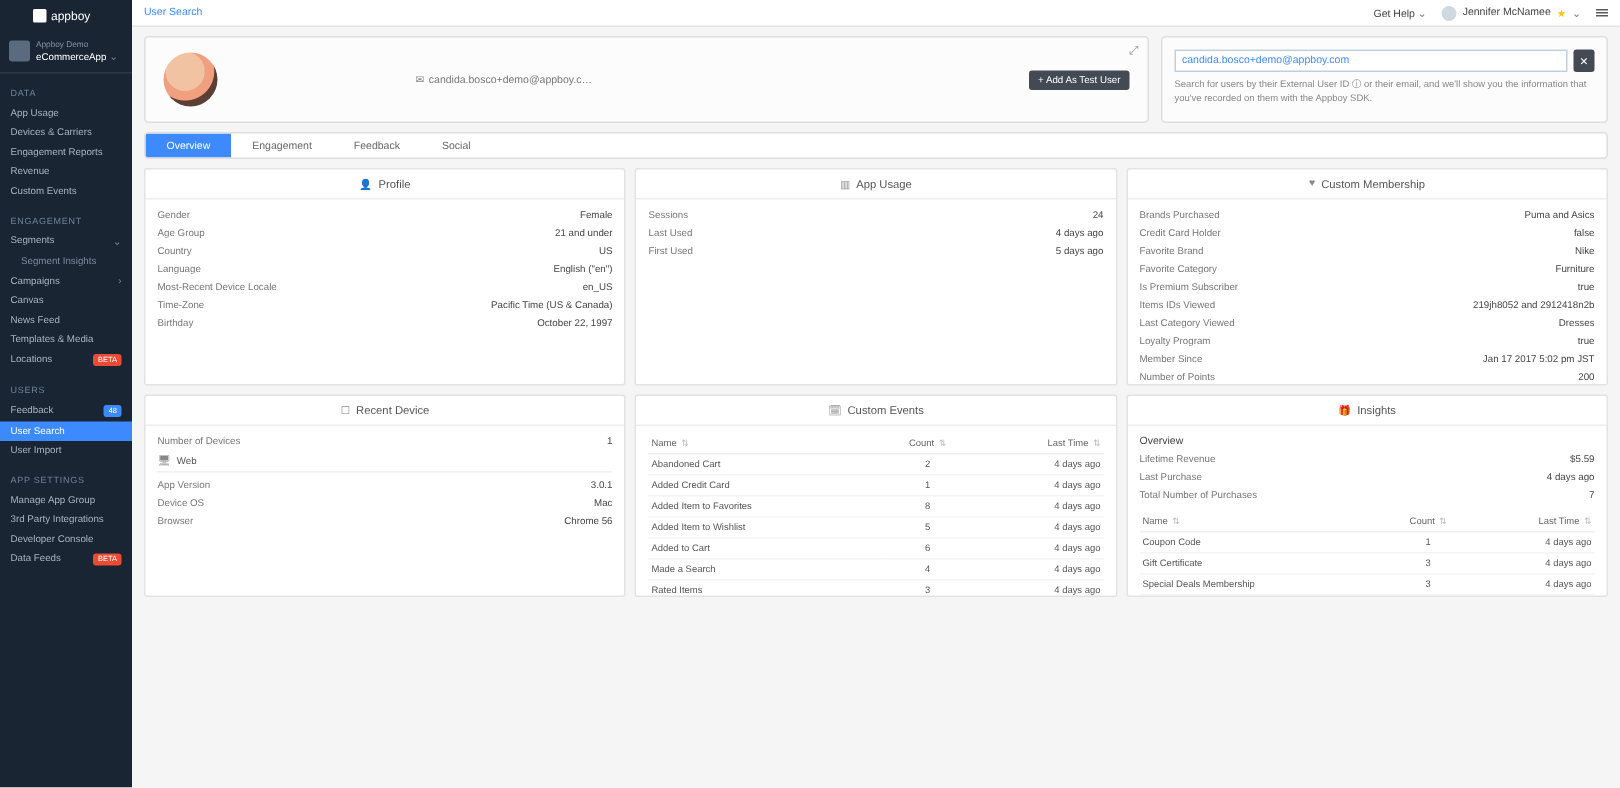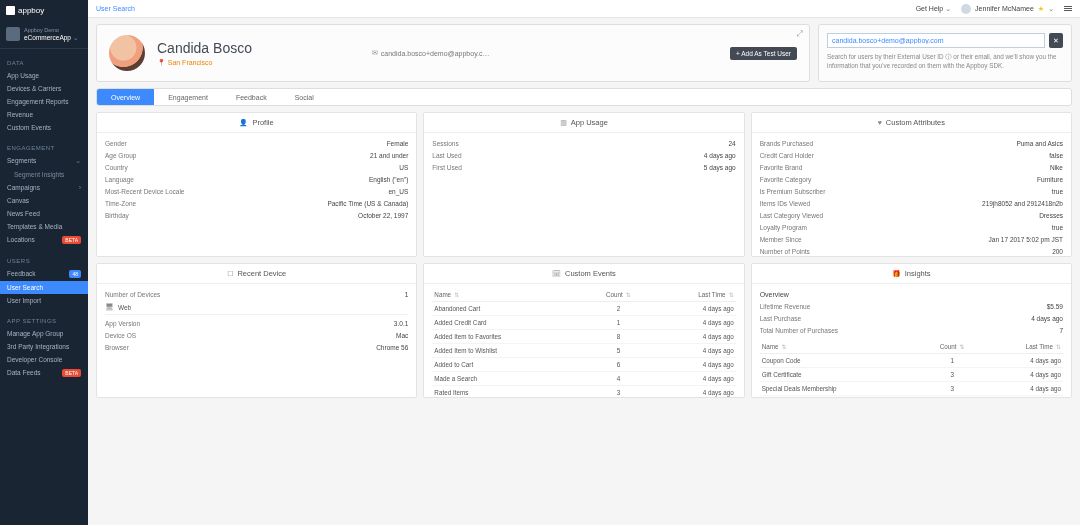--- a/index.html
+++ b/index.html
@@ -16,21 +16,21 @@
     .sidebar {
       width: 88px;
       background: #1a2533;
       color: #a5b3c2;
       font-size: 6.5px;
       display: flex;
       flex-direction: column;
       flex-shrink: 0;
       overflow-y: auto;
     }
-    .sidebar-header { display: flex; align-items: center; padding: 6px 6px; color: #fff; font-size: 8px; }
+    .sidebar-header { display: flex; align-items: center; padding: 6px 22px; color: #fff; font-size: 8px; }
     .sidebar-header .logo { display: inline-flex; align-items: center; gap: 3px; }
     .logo-mark { width: 9px; height: 9px; background: #fff; border-radius: 1px; display: inline-block; }
     .app-group { padding: 6px 6px; display: flex; align-items: center; border-bottom: 1px solid #2b3847; }
     .app-group-icon { width: 14px; height: 14px; background: #5a6b7f; border-radius: 2px; margin-right: 4px; }
     .app-group-title { color: #8394aa; font-size: 5.5px; line-height: 1.2; }
     .app-group-name { color: #fff; font-size: 6.5px; }
     .sidebar-section { padding-top: 7px; }
     .sidebar-section-title { color: #6d8299; font-size: 6px; letter-spacing: 0.5px; padding: 4px 7px 3px; }
     .sidebar-item { padding: 3px 7px; cursor: pointer; display: flex; justify-content: space-between; align-items: center; }
     .sidebar-item.sub { padding-left: 14px; color: #7a8a9e; }
@@ -53,21 +53,21 @@
     .row { display: flex; gap: 8px; }
     .user-hero { flex: 1; border: 1px solid #dedede; border-radius: 3px; background: #fcfcfc; padding: 10px 12px; display: flex; align-items: center; position: relative; }
     .user-hero .expand { position: absolute; top: 4px; right: 6px; color: #999; cursor: pointer; font-size: 8px; }
     .user-avatar { width: 36px; height: 36px; border-radius: 50%; background: radial-gradient(circle at 40% 35%, #f1c3a3 0 40%, #f0a07f 42% 60%, #5b3f34 62% 100%); margin-right: 12px; flex-shrink: 0; }
     .user-head h1 { font-size: 14px; font-weight: 500; color: #434a54; margin-bottom: 3px; }
     .user-location { font-size: 7px; color: #f08300; display: flex; align-items: center; gap: 2px; }
     .hero-mid { margin-left: 120px; font-size: 7px; color: #777; display: flex; align-items: center; gap: 3px; }
     .hero-right { margin-left: auto; }
     .test-btn { background: #434a54; color: #fff; border: none; padding: 3px 6px; font-size: 6.5px; border-radius: 2px; cursor: pointer; }
 
-    .search-card { width: 254px; border: 1px solid #dedede; border-radius: 3px; background: #fcfcfc; padding: 8px; display: flex; flex-direction: column; gap: 5px; }
+    .search-card { width: 298px; border: 1px solid #dedede; border-radius: 3px; background: #fcfcfc; padding: 8px; display: flex; flex-direction: column; gap: 5px; }
     .search-row { display: flex; gap: 4px; }
     .search-row input { flex: 1; border: 1px solid #bfcfe0; padding: 3px 4px; font-size: 7px; color: #3d8aff; }
     .search-x { width: 14px; background: #434a54; color: #fff; display: flex; align-items: center; justify-content: center; border-radius: 2px; cursor: pointer; font-size: 7px; }
     .search-help { font-size: 6.3px; color: #888; line-height: 1.35; }
 
     .tab-bar { background: #fff; border: 1px solid #dedede; border-radius: 3px; display: flex; height: 18px; align-items: stretch; overflow: hidden; }
     .tab { padding: 0 14px; display:flex; align-items:center; font-size: 7px; color: #666; cursor:pointer; }
     .tab.active { background: #3d8aff; color:#fff; }
 
     .panels { display: grid; grid-template-columns: 1fr 1fr 1fr; grid-template-rows: 145px 135px; gap: 6px; }
@@ -202,27 +202,20 @@
           <span></span>
         </span>
     </div>
   </div>
 
   <div class="content">
     <div class="row">
       <div class="user-hero">
         <span class="expand">⤢</span>
         <div class="user-avatar"></div>
-        <div class="user-head">
-          <h1>Candida Bosco</h1>
-          <div class="user-location">
-              <span class="pin">📍</span>
-              <span>San Francisco</span>
-            </div>
-        </div>
         <div class="hero-mid">
             <span class="glyph">✉</span>
             <span>candida.bosco+demo@appboy.c…</span>
           </div>
         <div class="hero-right"><button class="test-btn">+ Add As Test User</button></div>
       </div>
 
       <div class="search-card">
         <div class="search-row">
           <input value="candida.bosco+demo@appboy.com" style="">
@@ -295,21 +288,21 @@
             <div class="kv">
               <span class="k">First Used</span>
               <span class="v">5 days ago</span>
             </div>
           </div>
       </div>
 
       <div class="panel">
         <div class="panel-header">
             <span class="glyph">♥</span>
-            <span>Custom Attributes</span>
+            <span>Custom Membership</span>
           </div>
         <div class="panel-body" id="custattr-body">
             <div class="kv">
               <span class="k">Brands Purchased</span>
               <span class="v">Puma and Asics</span>
             </div>
             <div class="kv">
               <span class="k">Credit Card Holder</span>
               <span class="v">false</span>
             </div>

